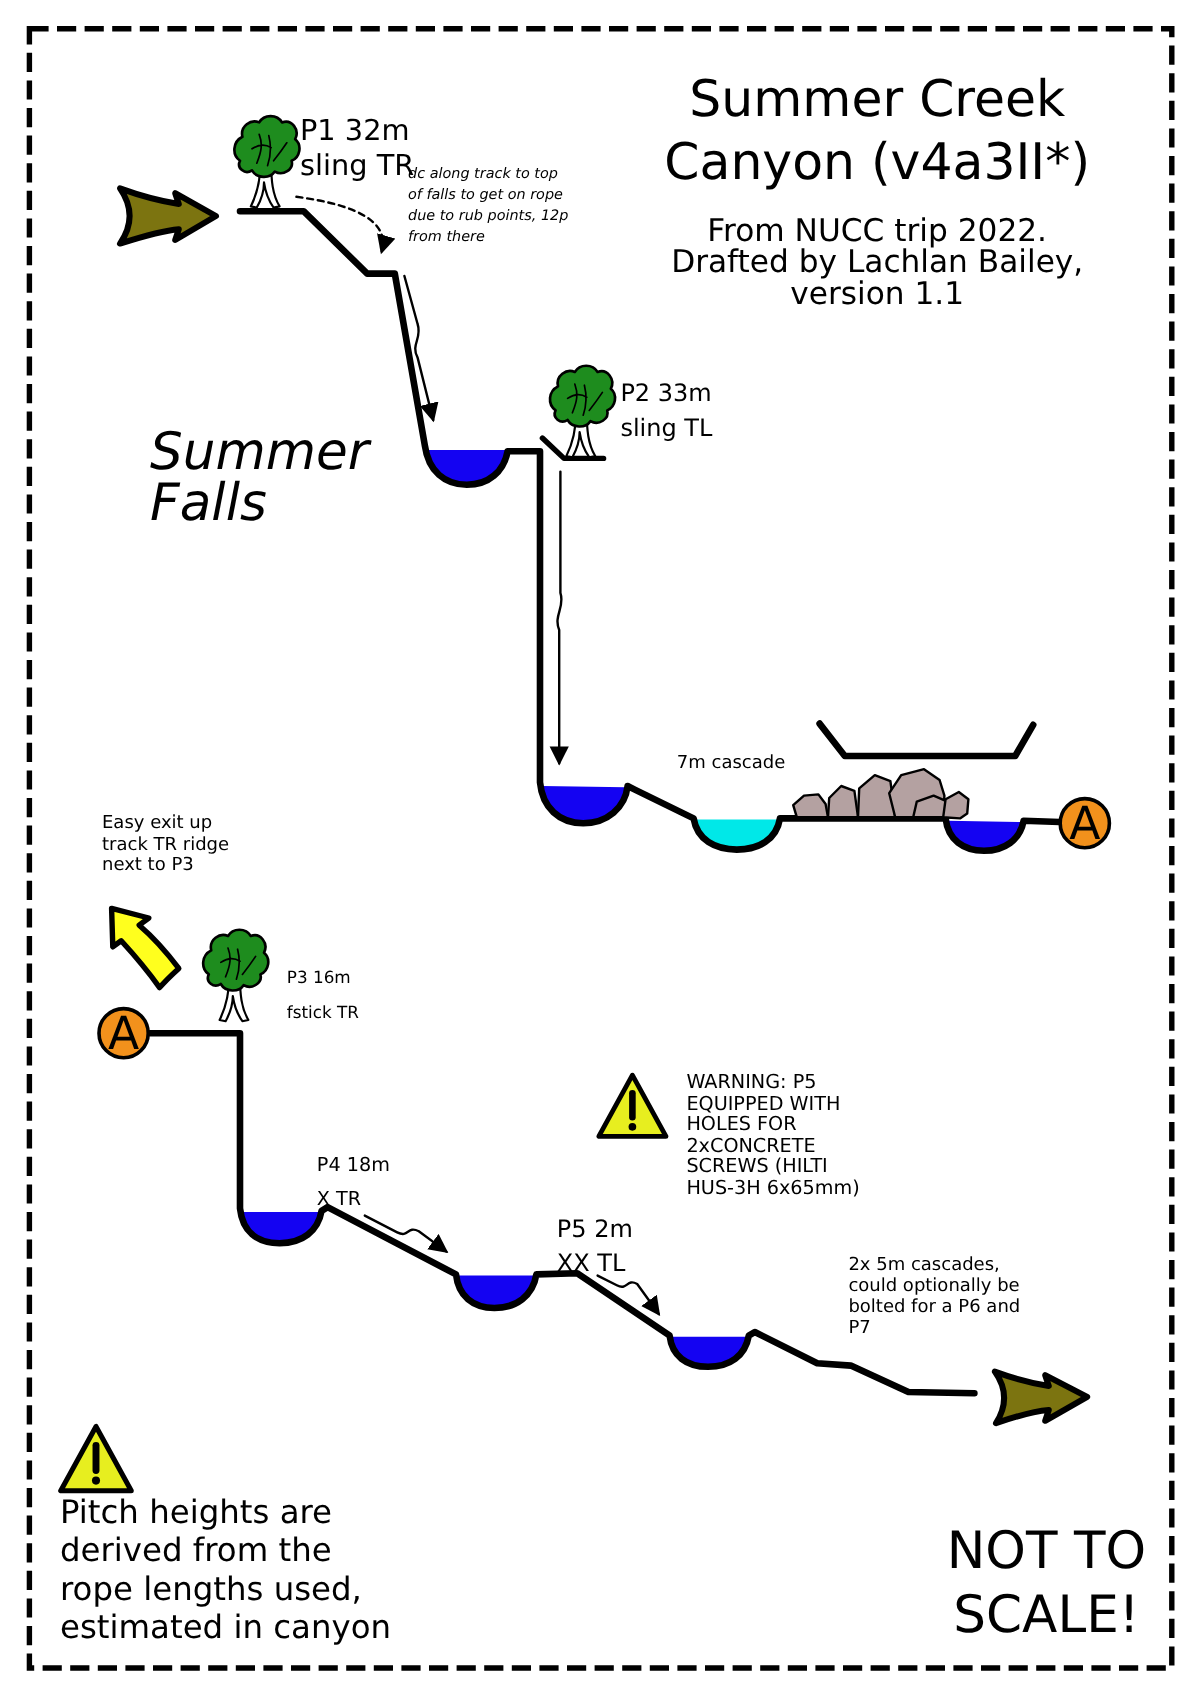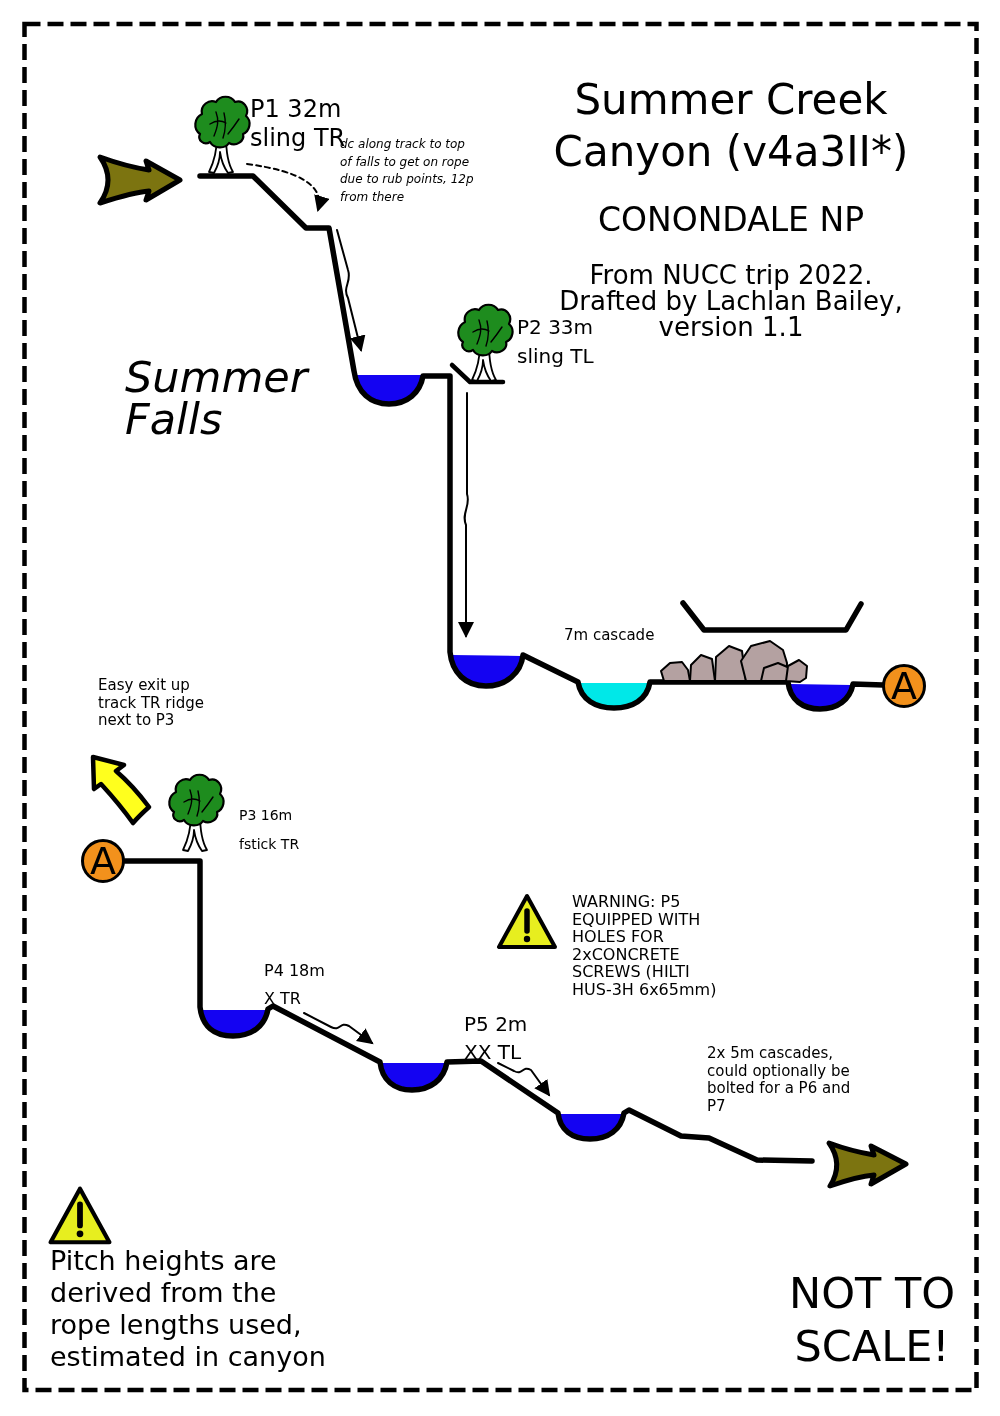--- a/index.html
+++ b/index.html
@@ -4,29 +4,29 @@
 <style>
   html,body{margin:0;padding:0;background:#fff;}
   .page{
     position:relative;width:1000px;height:1416px;background:var(--paper,#fff);
     font-family:"DejaVu Sans","Liberation Sans",sans-serif;color:var(--ink,#000);
     overflow:hidden;
   }
   svg{position:absolute;left:0;top:0;}
   .t{position:absolute;white-space:pre-line;color:var(--ink,#000);}
   .t-title{left:515px;top:38px;width:432px;text-align:center;}
-  .title-main{font-size:42px;line-height:52px;margin-top:17px;}
+  .title-main{font-size:42px;line-height:52px;}
   .title-park{font-size:33px;line-height:46px;}
   .title-credits{font-size:26px;line-height:26px;}
   .t-falls{left:125px;top:356px;font-size:43px;line-height:42px;font-style:italic;}
   .t-p1{left:250px;top:95px;font-size:24px;line-height:29px;}
   .t-p1-note{left:340px;top:136px;font-size:12px;line-height:17.5px;font-style:italic;}
   .t-p2{left:517px;top:313px;font-size:20px;line-height:29px;}
   .t-cascade{left:564px;top:626px;font-size:15px;line-height:18px;}
-  .t-exit-note{left:98px;top:677px;font-size:15px;line-height:17.5px;}
+  .t-exit-note{left:85px;top:677px;font-size:15px;line-height:17.5px;}
   .t-p3{left:239px;top:801px;font-size:14px;line-height:29px;}
   .t-p4{left:264px;top:957px;font-size:16px;line-height:28px;}
   .t-p5{left:464px;top:1010px;font-size:20px;line-height:28px;}
   .t-warning{left:572px;top:893px;font-size:16px;line-height:17.5px;}
   .t-cascades-note{left:707px;top:1045px;font-size:15px;line-height:17.5px;}
   .t-heights{left:50px;top:1245px;font-size:27px;line-height:32px;}
   .t-nts{left:768px;top:1267px;width:208px;text-align:center;font-size:43px;line-height:53px;}
 
   .ink-line{stroke:var(--ink,#000);fill:none;stroke-linecap:round;stroke-linejoin:round;}
   .terrain{stroke-width:5.5;}
@@ -131,21 +131,20 @@
     </g>
     <g>
       <circle class="conn" cx="103" cy="861" r="20.5"></circle>
       <text class="conn-letter" x="103" y="874" text-anchor="middle">A</text>
     </g>
   </svg>
 
   <div class="t t-title">
     <div class="title-main">Summer Creek
 Canyon (v4a3II*)</div>
-    <div class="title-park">CONONDALE NP</div>
     <div class="title-credits">From NUCC trip 2022.
 Drafted by Lachlan Bailey,
 version 1.1</div>
   </div>
 
   <div class="t t-p1">P1 32m
 sling TR</div>
   <div class="t t-p1-note">dc along track to top
 of falls to get on rope
 due to rub points, 12p

